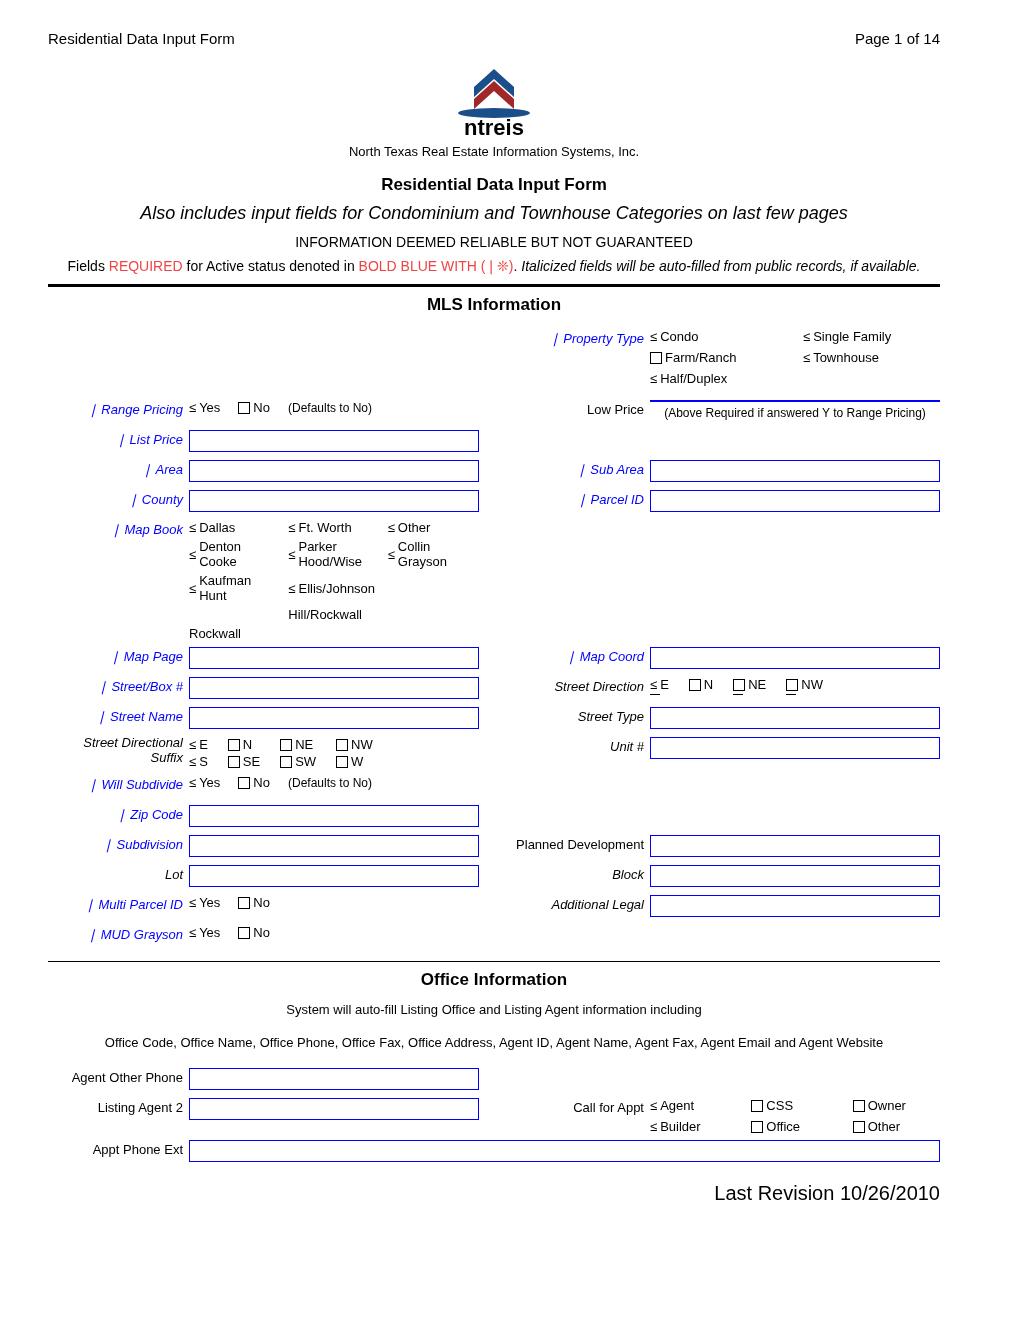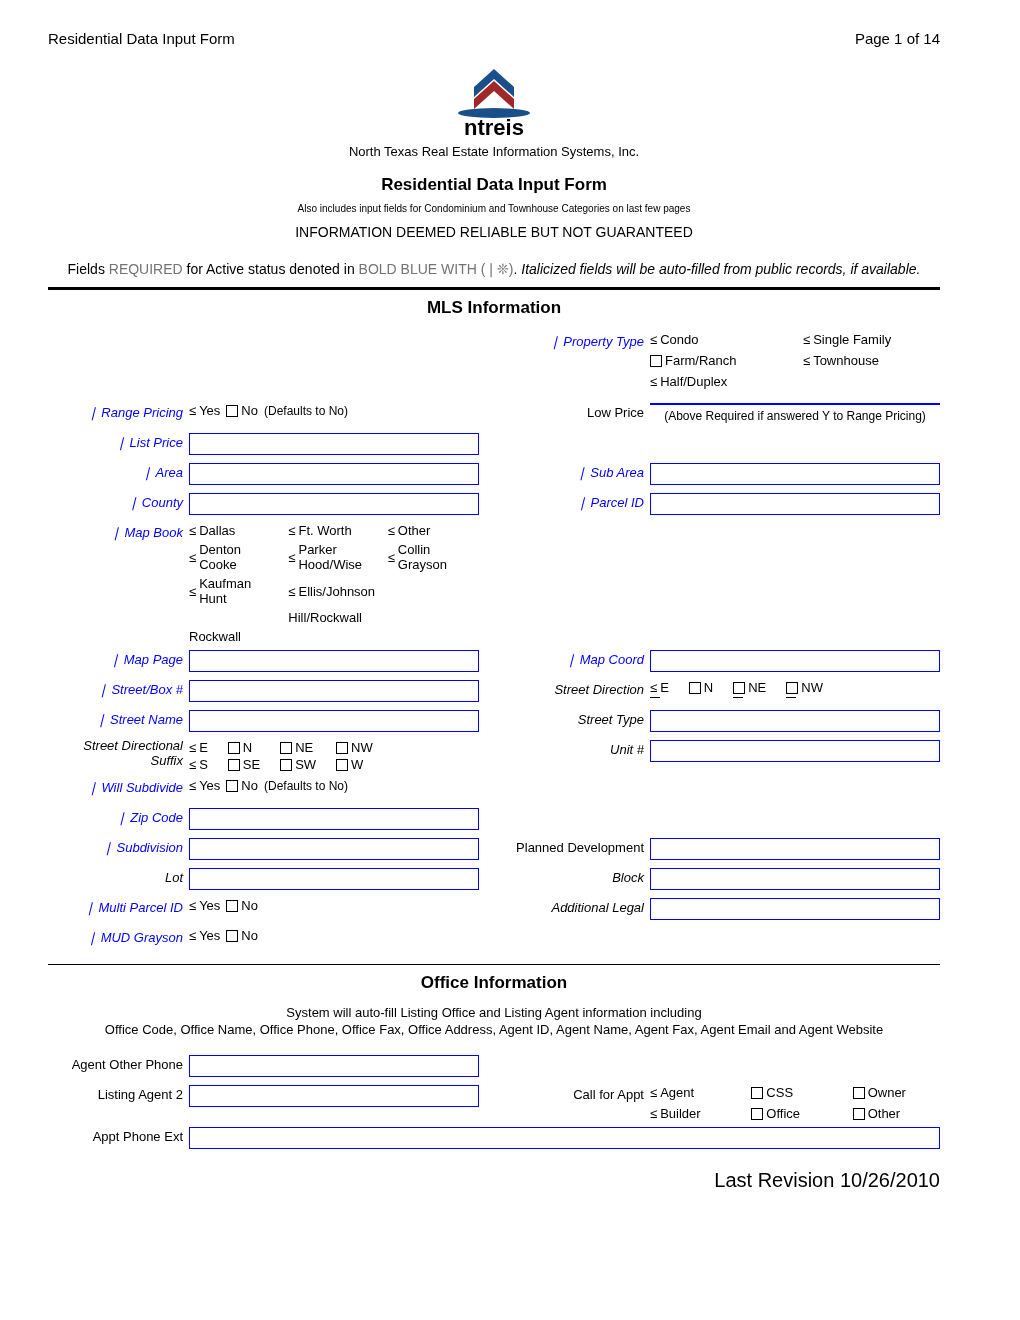--- a/index.html
+++ b/index.html
@@ -35,55 +35,56 @@
     margin-bottom: 16px;
   }
   .form-title {
     text-align: center;
     font-weight: bold;
     font-size: 17px;
     margin-bottom: 8px;
   }
   .sub1 {
     text-align: center;
-    font-size: 10px;
+    font-size: 18px;
     margin-bottom: 10px;
+    font-style: italic;
   }
   .sub2 {
     text-align: center;
     font-size: 14px;
-    margin-bottom: 21px;
+    margin-bottom: 8px;
   }
   .sub3 {
     text-align: center;
     font-size: 14px;
     margin-bottom: 10px;
   }
-  .req-blue { color: #737373; }
+  .req-blue { color: #ef4444; }
   .italic { font-style: italic; }
   hr.thick {
     border: none;
     border-top: 3px solid #000;
     margin: 8px 0;
   }
   hr.thin {
     border: none;
     border-top: 1px solid #000;
     margin: 8px 0;
   }
   .section-title {
     text-align: center;
     font-weight: bold;
     font-size: 17px;
     margin: 6px 0 12px 0;
   }
   .section-sub {
     text-align: center;
     font-size: 13px;
-    margin-bottom: 2px;
+    margin-bottom: 18px;
   }
   .grid {
     display: flex;
     gap: 30px;
   }
   .col {
     flex: 1;
   }
   .row {
     display: flex;
@@ -107,21 +108,21 @@
     font-style: italic;
   }
   .reqmark {
     color: #0000ff;
     margin-right: 3px;
   }
   .value-area {
     flex: 1;
     display: flex;
     flex-wrap: wrap;
-    gap: 4px 6px;
+    gap: 4px 18px;
     align-items: center;
     padding-top: 2px;
   }
   .text-input {
     flex: 1;
     height: 20px;
     border: 1px solid #0000ff;
     background: #fff;
     min-width: 60px;
   }

